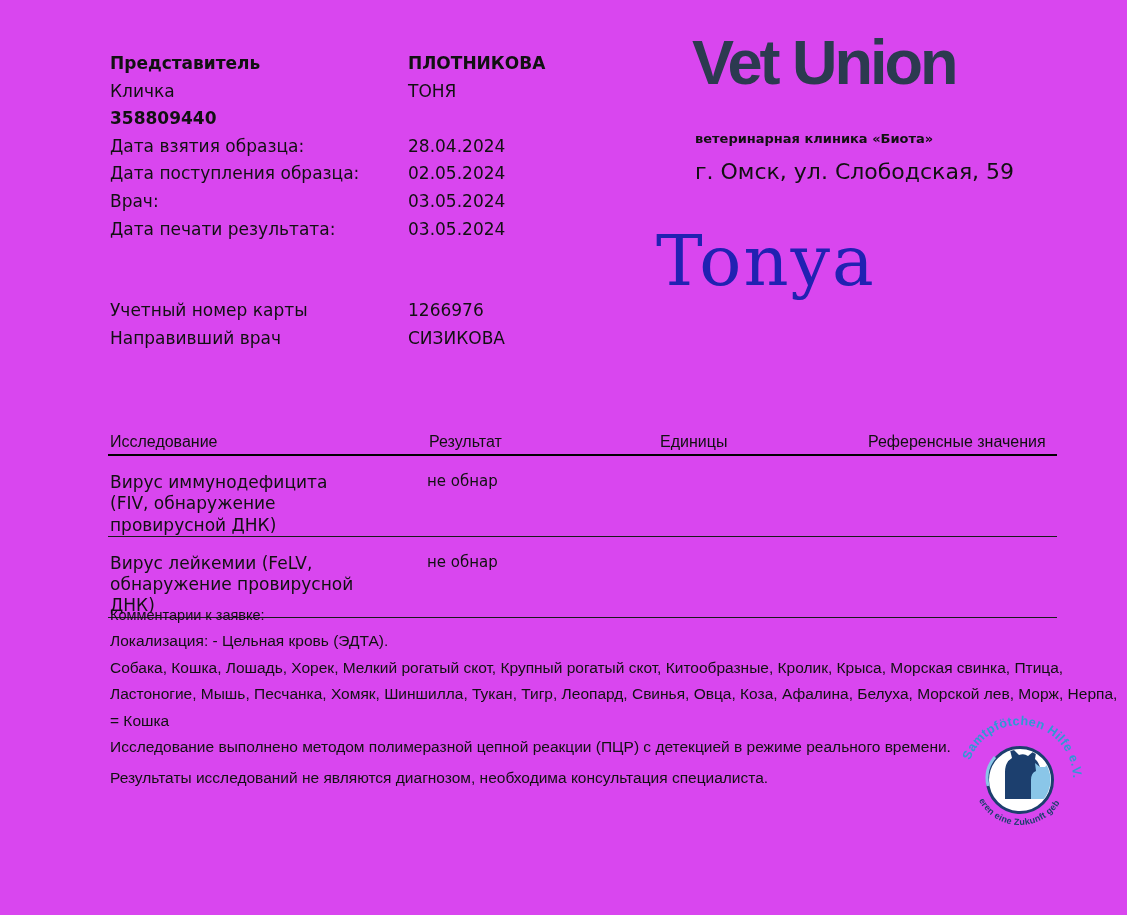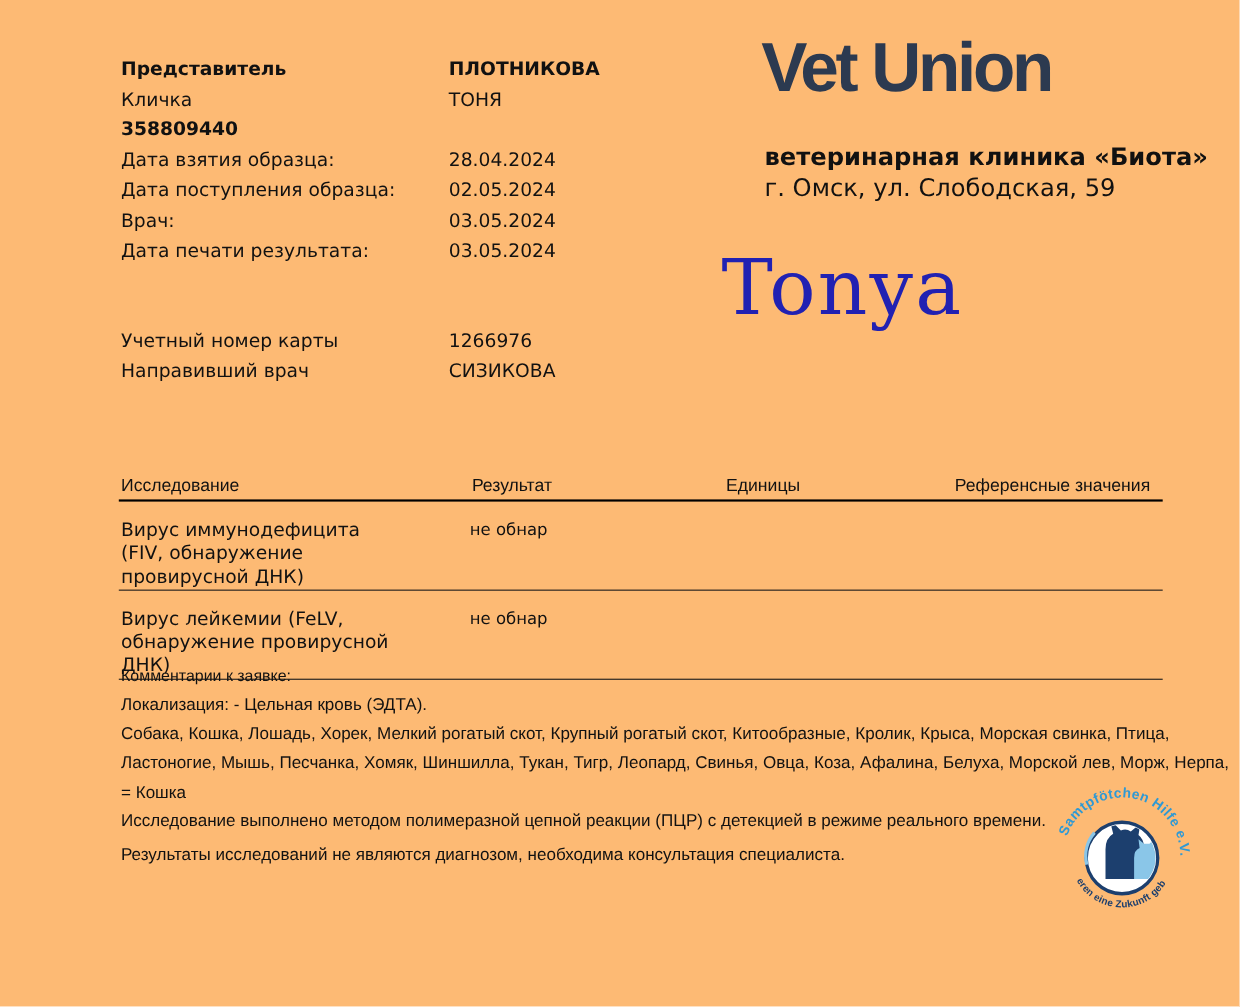--- a/index.html
+++ b/index.html
@@ -1,28 +1,28 @@
 <!DOCTYPE html>
 <html><head>
 <meta charset="utf-8">
 <style>
   html,body { margin:0; padding:0; background:#fff; }
-  .page { position:relative; width:1127px; height:915px; background:#fdba74; overflow:hidden;
+  .page { position:relative; width:1127px; height:915px; background:#d946ef; overflow:hidden;
           font-family:"DejaVu Sans", sans-serif; color:#111; }
 
   
   .info-main { position:absolute; left:110px; top:50px; }
   .info-card { position:absolute; left:110px; top:297px; }
   .irow { display:grid; grid-template-columns:298px auto; line-height:27.6px; font-size:17px; }
   .irow.b { font-weight:bold; }
 
   
   .brand-logo { position:absolute; left:692px; top:26px; font-family:"Liberation Sans", sans-serif;
                 font-weight:700; font-size:63px; letter-spacing:-3px; color:#2c3a50; }
-  .brand-clinic { position:absolute; left:695px; top:131px; font-size:22px; font-weight:bold; }
+  .brand-clinic { position:absolute; left:695px; top:131px; font-size:13px; font-weight:bold; }
   .brand-address { position:absolute; left:695px; top:159px; font-size:22px; }
 
   
   .pet-signature { position:absolute; left:656px; top:226px; font-family:"DejaVu Serif", serif;
                    font-size:70px; line-height:1; color:#2121b2; letter-spacing:2px; }
 
   
   .results { position:absolute; left:108px; top:430px; width:949px; }
   .thead { display:grid; grid-template-columns:319px 231px 208px auto; line-height:24px;
            border-bottom:2px solid #000; font-family:"Liberation Sans", sans-serif; font-size:16px; }

